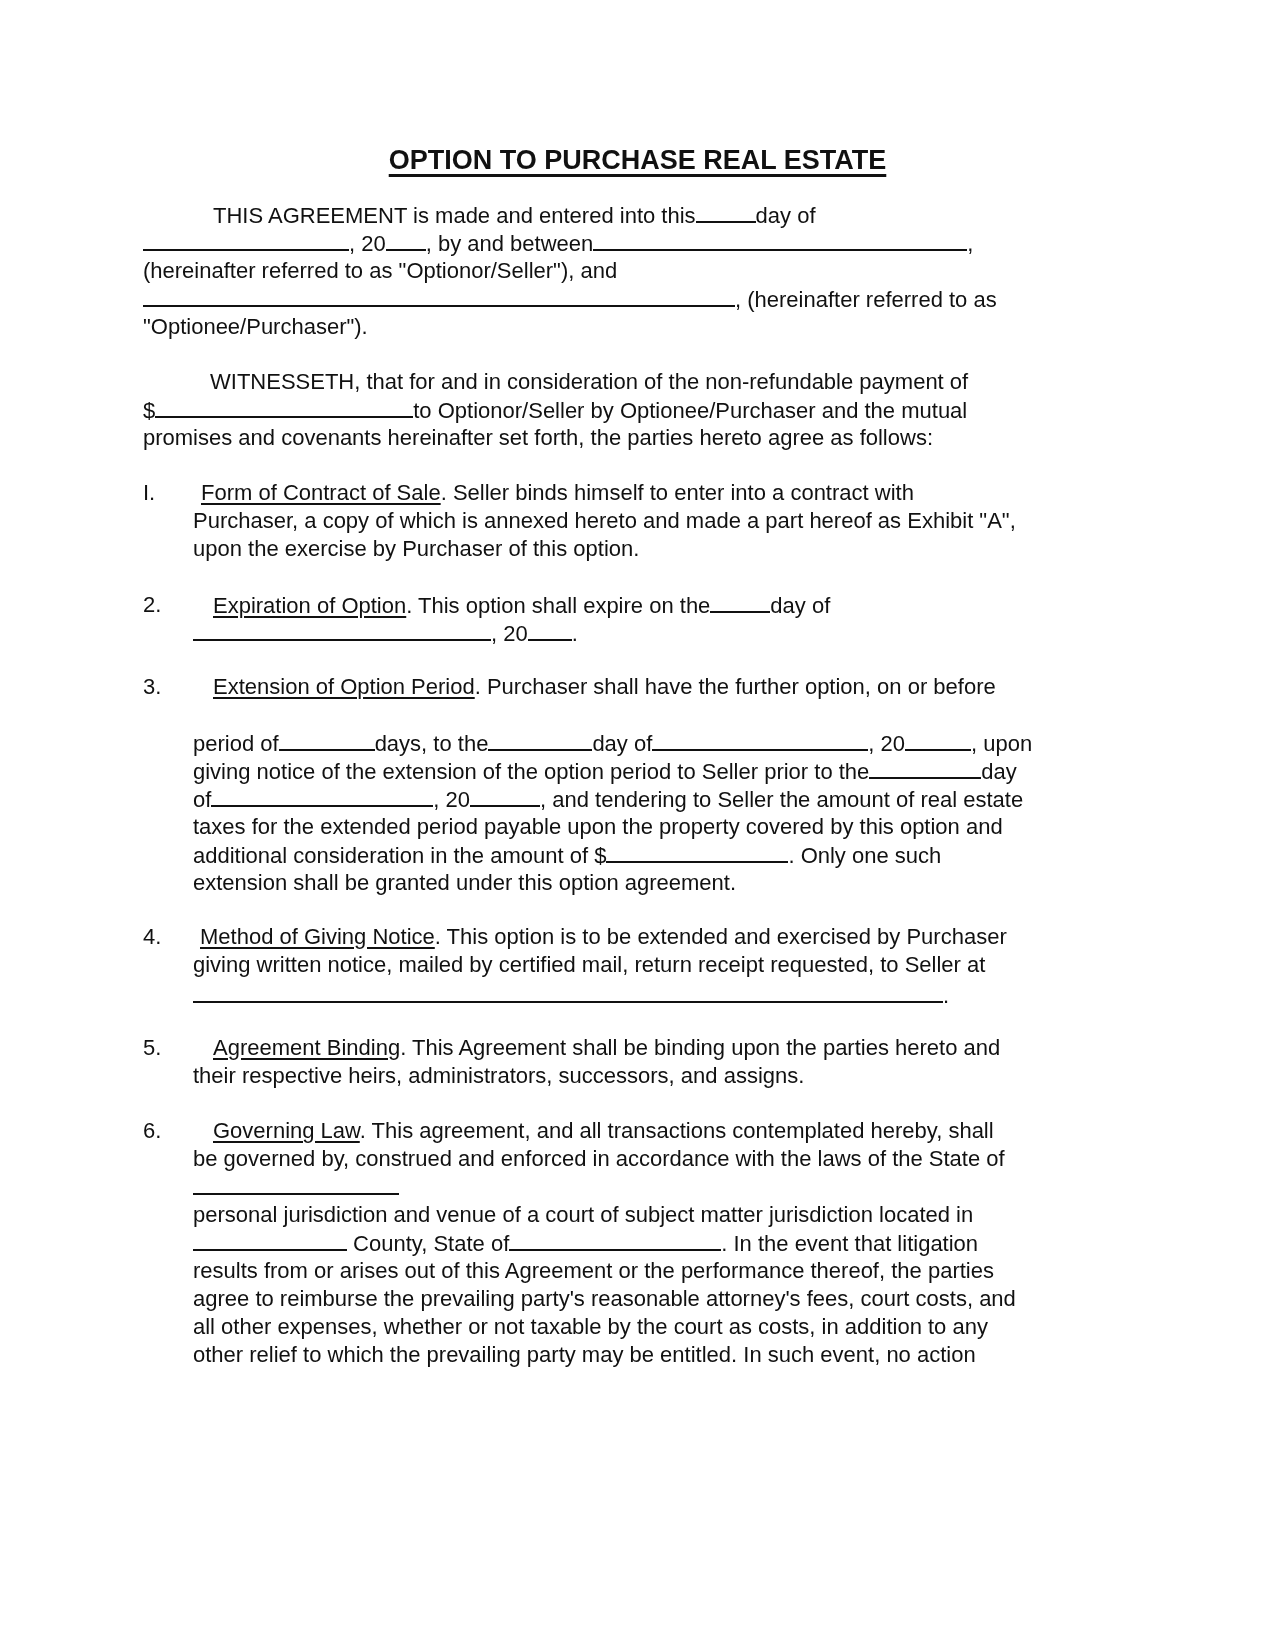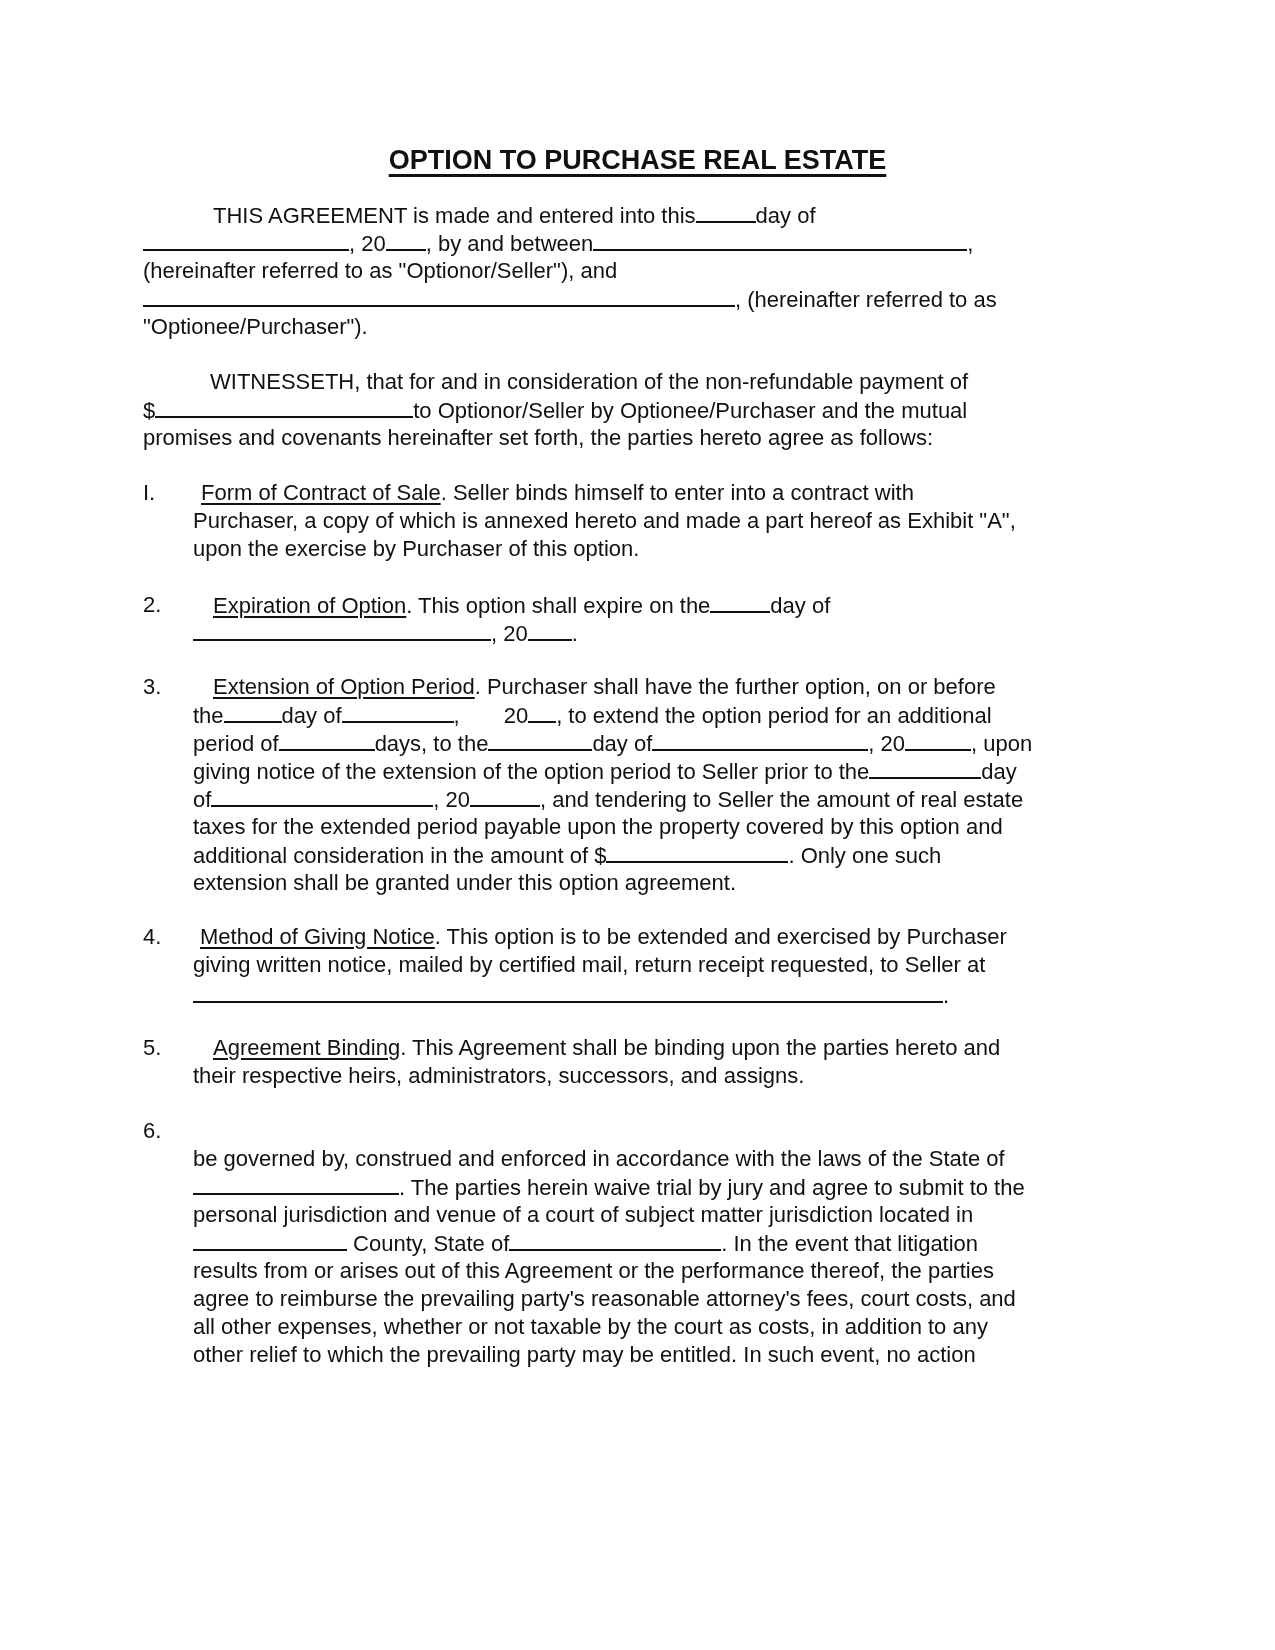--- a/index.html
+++ b/index.html
@@ -35,40 +35,40 @@
   <div class="ln" style="left:201px;top:479px;"><span class="u">Form of Contract of Sale</span><span>. Seller binds himself to enter into a contract with</span></div>
   <div class="ln" style="left:193px;top:507px;">Purchaser, a copy of which is annexed hereto and made a part hereof as Exhibit "A",</div>
   <div class="ln" style="left:193px;top:535px;">upon the exercise by Purchaser of this option.</div>
 
   <div class="num" style="left:143px;top:591px;">2.</div>
   <div class="ln" style="left:213px;top:591px;"><span class="u">Expiration of Option</span><span>.  This option shall expire on the</span><span class="blank" style="width:60px"></span><span>day of</span></div>
   <div class="ln" style="left:193px;top:619px;"><span class="blank" style="width:298px"></span><span>, 20</span><span class="blank" style="width:44px"></span><span>.</span></div>
 
   <div class="num" style="left:143px;top:673px;">3.</div>
   <div class="ln" style="left:213px;top:673px;"><span class="u">Extension of Option Period</span><span>. Purchaser shall have the further option, on or before</span></div>
-  <div class="ln" style="left:193px;top:701px;"><span>the</span><span class="blank" style="width:58px"></span><span>day of</span><span class="blank" style="width:112px"></span><span>,</span><span style="display:inline-block;width:44px"></span><span>20</span><span class="blank" style="width:28px"></span><span>, to extend the option period for an additional</span></div>
   <div class="ln" style="left:193px;top:729px;"><span>period of</span><span class="blank" style="width:96px"></span><span>days, to the</span><span class="blank" style="width:104px"></span><span>day of</span><span class="blank" style="width:216px"></span><span>, 20</span><span class="blank" style="width:66px"></span><span>, upon</span></div>
   <div class="ln" style="left:193px;top:757px;"><span>giving notice of the extension of the option period to Seller prior to the</span><span class="blank" style="width:112px"></span><span>day</span></div>
   <div class="ln" style="left:193px;top:785px;"><span>of</span><span class="blank" style="width:222px"></span><span>, 20</span><span class="blank" style="width:70px"></span><span>, and tendering to Seller the amount of real estate</span></div>
   <div class="ln" style="left:193px;top:813px;">taxes for the extended period payable upon the property covered by this option and</div>
   <div class="ln" style="left:193px;top:841px;"><span>additional consideration in the amount of $</span><span class="blank" style="width:182px"></span><span>. Only one such</span></div>
   <div class="ln" style="left:193px;top:869px;">extension shall be granted under this option agreement.</div>
 
   <div class="num" style="left:143px;top:923px;">4.</div>
   <div class="ln" style="left:200px;top:923px;"><span class="u">Method of Giving Notice</span><span>. This option is to be extended and exercised by Purchaser</span></div>
   <div class="ln" style="left:193px;top:951px;">giving written notice, mailed by certified mail, return receipt requested, to Seller at</div>
   <div class="ln" style="left:193px;top:981px;"><span class="blank" style="width:750px"></span><span>.</span></div>
 
   <div class="num" style="left:143px;top:1034px;">5.</div>
   <div class="ln" style="left:213px;top:1034px;"><span class="u">Agreement Binding</span><span>. This Agreement shall be binding upon the parties hereto and</span></div>
   <div class="ln" style="left:193px;top:1062px;">their respective heirs, administrators, successors, and assigns.</div>
 
   <div class="num" style="left:143px;top:1117px;">6.</div>
+  <div class="ln" style="left:213px;top:1117px;"><span class="u">Governing Law</span><span>. This agreement, and all transactions contemplated hereby, shall</span></div>
   <div class="ln" style="left:193px;top:1145px;">be governed by, construed and enforced in accordance with the laws of the State of</div>
-  <div class="ln" style="left:193px;top:1173px;"><span class="blank" style="width:206px"></span><span>. The parties herein waive trial by jury and agree to submit to the</span></div>
+  <div class="ln" style="left:193px;top:1173px;"><span class="blank" style="width:206px"></span></div>
   <div class="ln" style="left:193px;top:1201px;">personal jurisdiction and venue of a court of subject matter jurisdiction located in</div>
   <div class="ln" style="left:193px;top:1229px;text-align:center;"><span class="blank" style="width:154px"></span><span> County, State of</span><span class="blank" style="width:212px"></span><span>. In the event that litigation</span></div>
   <div class="ln" style="left:193px;top:1257px;">results from or arises out of this Agreement or the performance thereof, the parties</div>
   <div class="ln" style="left:193px;top:1285px;">agree to reimburse the prevailing party's reasonable attorney's fees, court costs, and</div>
   <div class="ln" style="left:193px;top:1313px;">all other expenses, whether or not taxable by the court as costs, in addition to any</div>
   <div class="ln" style="left:193px;top:1341px;">other relief to which the prevailing party may be entitled. In such event, no action</div>
 
 </div>
 
 </body></html>

